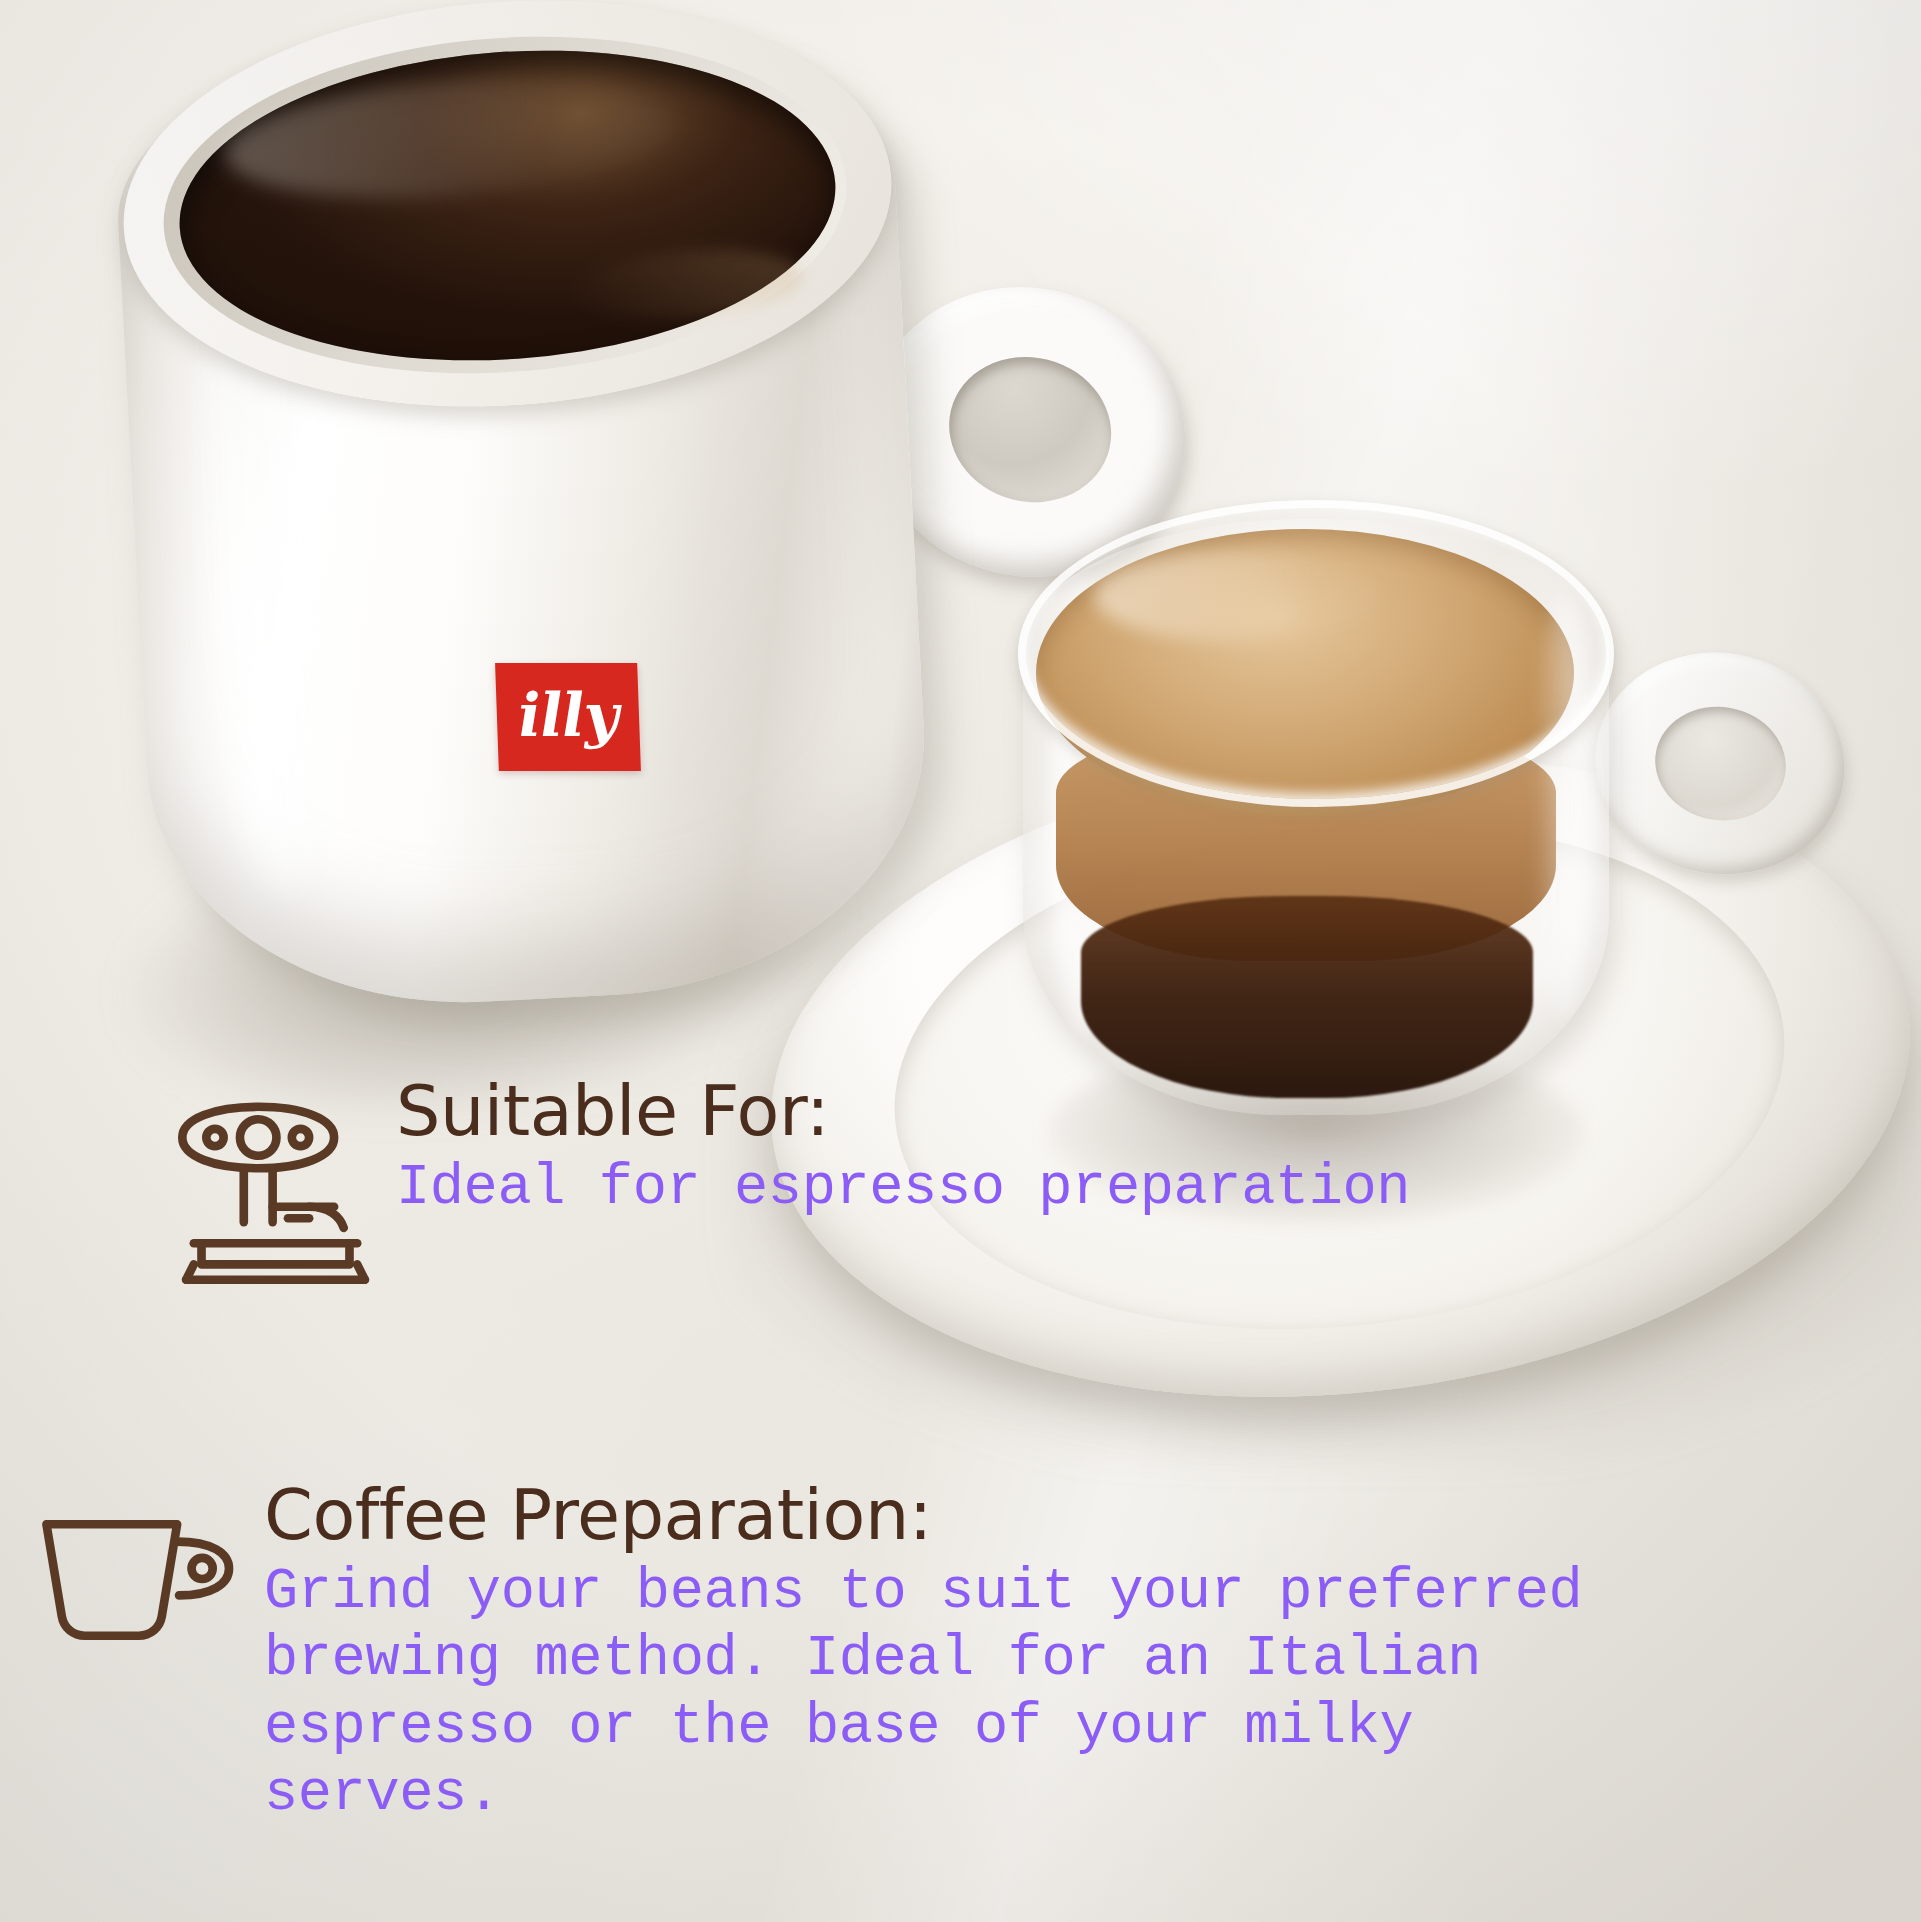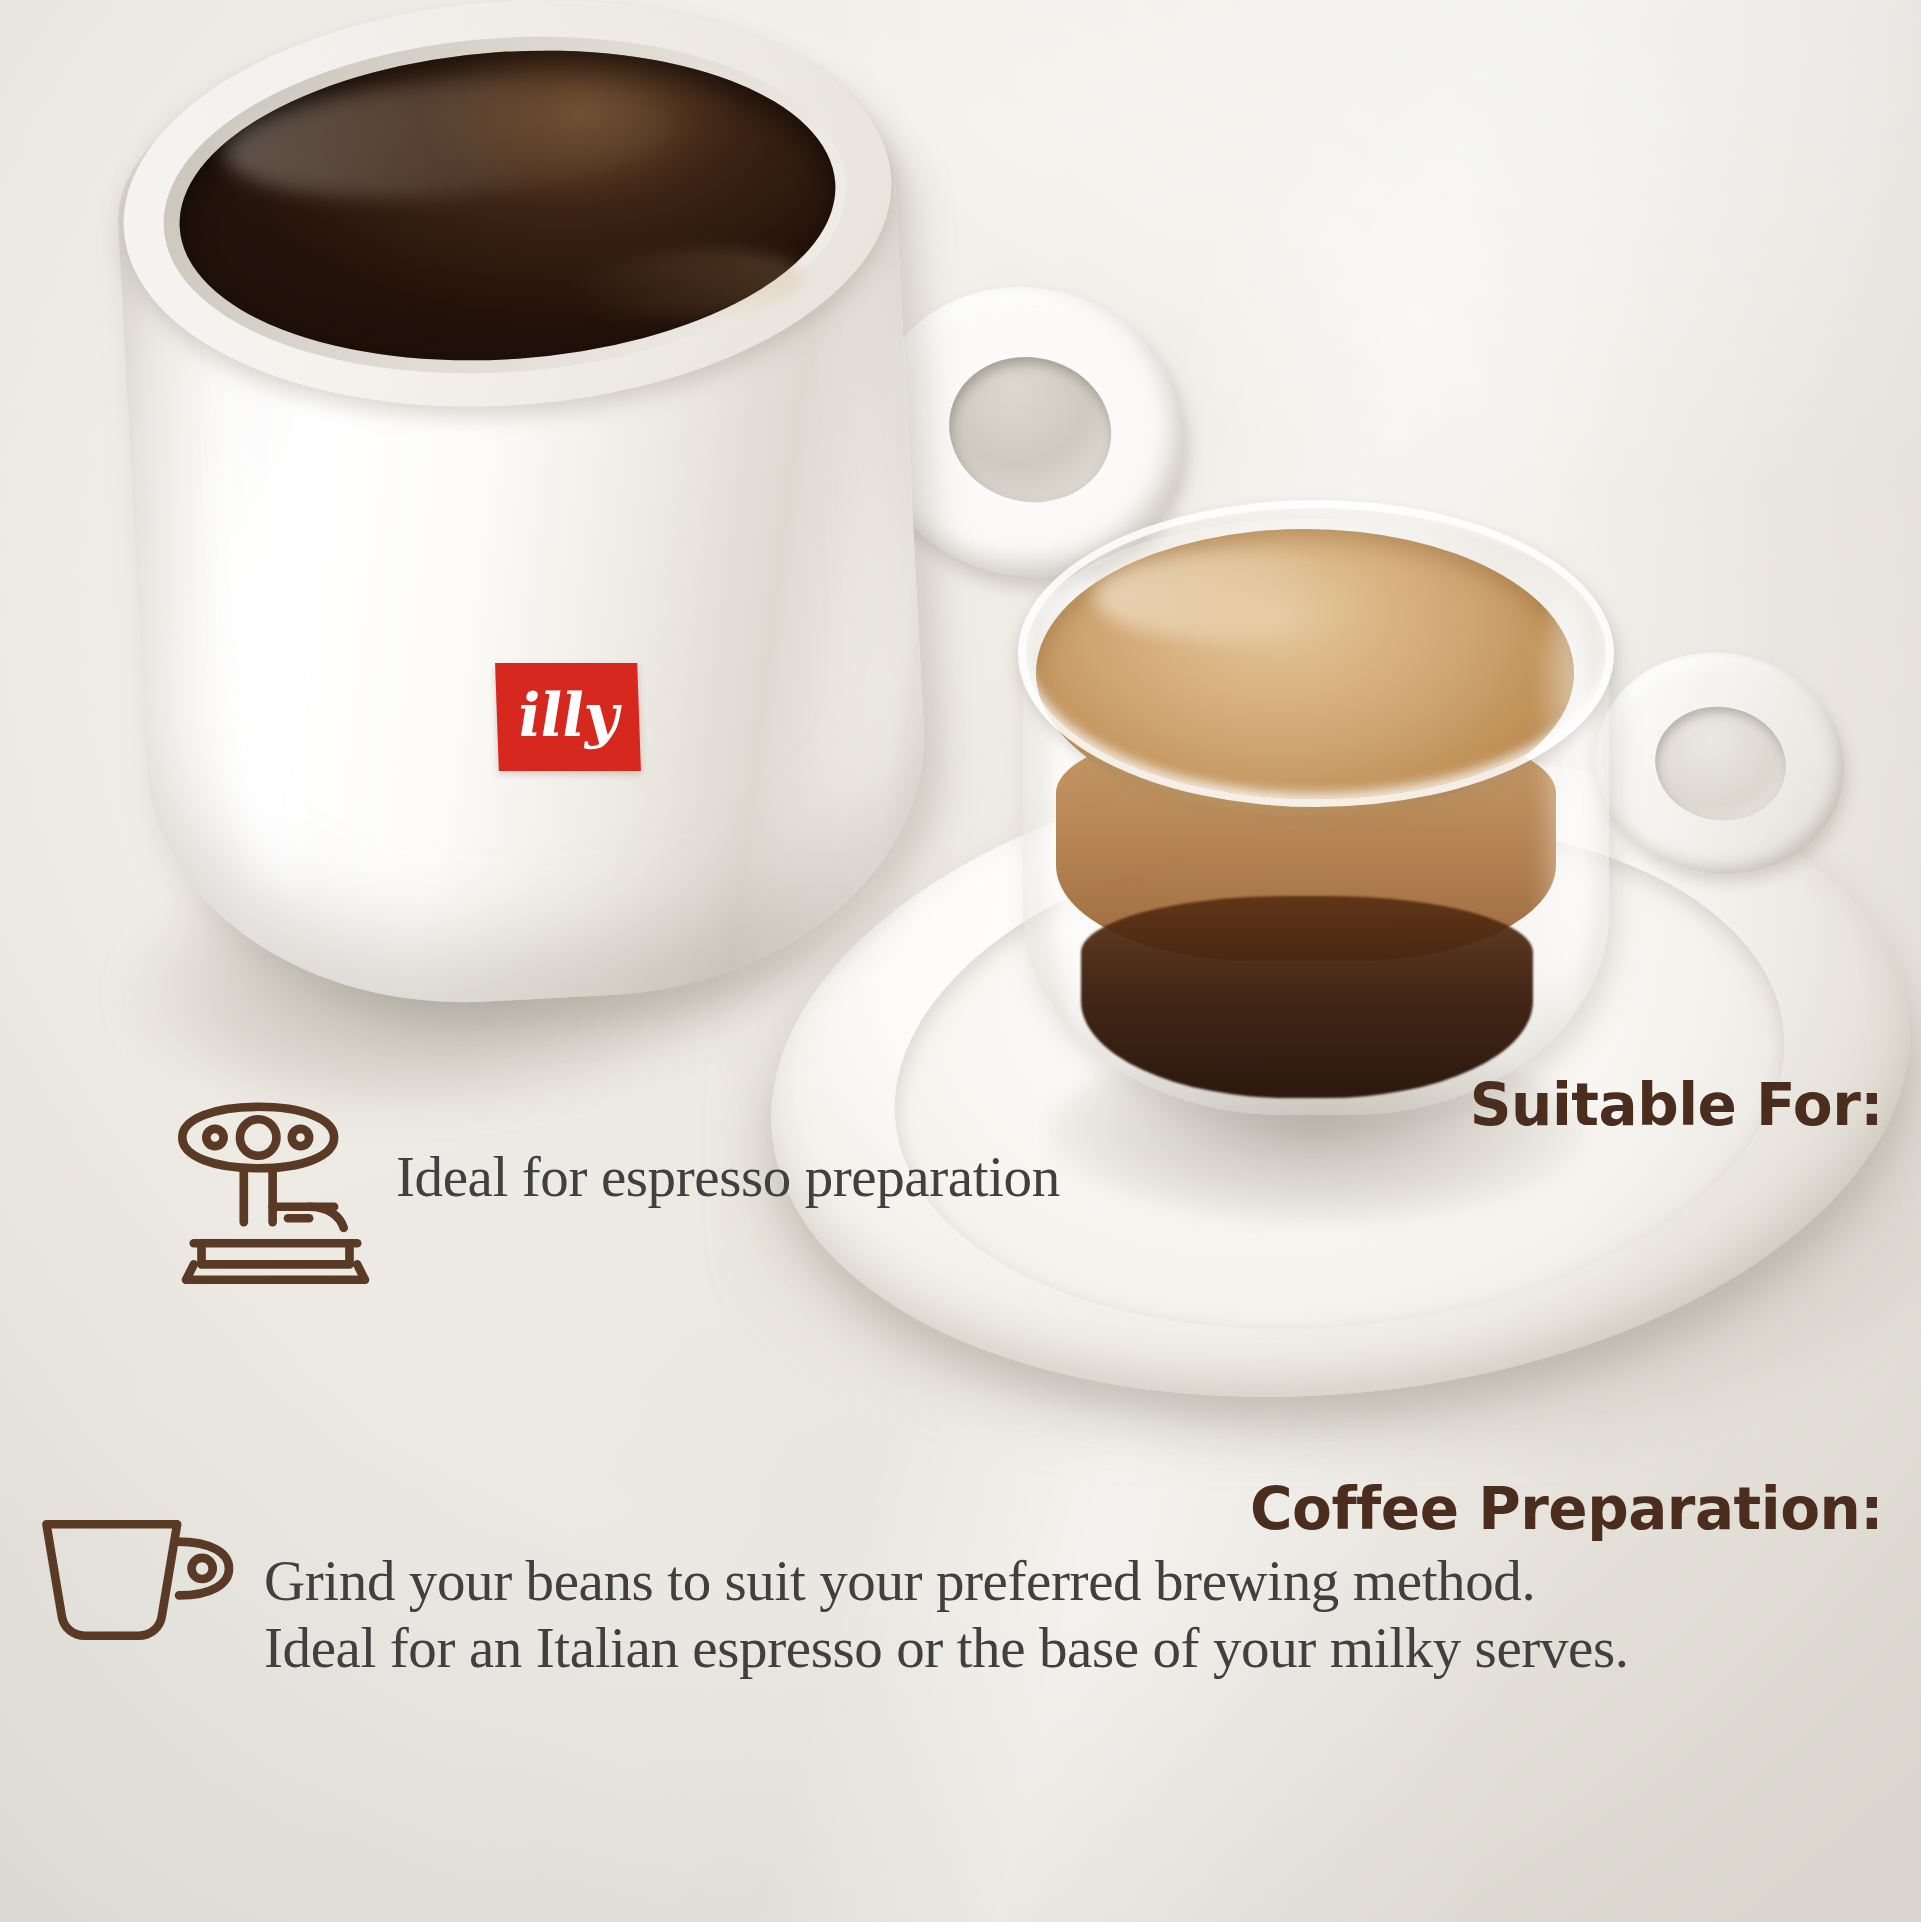--- a/index.html
+++ b/index.html
@@ -330,34 +330,33 @@
   .icon-col {
     width: 231px;
     flex: 0 0 231px;
     display: flex;
     justify-content: flex-start;
     padding-top: 23px;
   }
   .text-col { flex: 1 1 auto; padding-right: 38px; }
   .info-title {
     font-family: "DejaVu Sans", sans-serif;
-    font-weight: 700;
-    font-size: 58px;
+    font-weight: 400;
+    font-size: 70px;
     line-height: 1.02;
     color: #4a2d1c;
     margin: 0 0 7.7px 0;
     letter-spacing: -0.5px;
-    text-align: right;
   }
   .info-body {
-    font-family: Liberation Serif, serif;
+    font-family: Liberation Mono, monospace;
     font-weight: 400;
     font-size: 57px;
     line-height: 1.18;
-    color: #404040;
+    color: #8b5cf6;
     margin: 0;
     max-width: 1374px;
     letter-spacing: -0.4px;
   }
   .icon-svg { display: block; }
 </style>
 </head>
 <body>
 
 <div id="stage">

